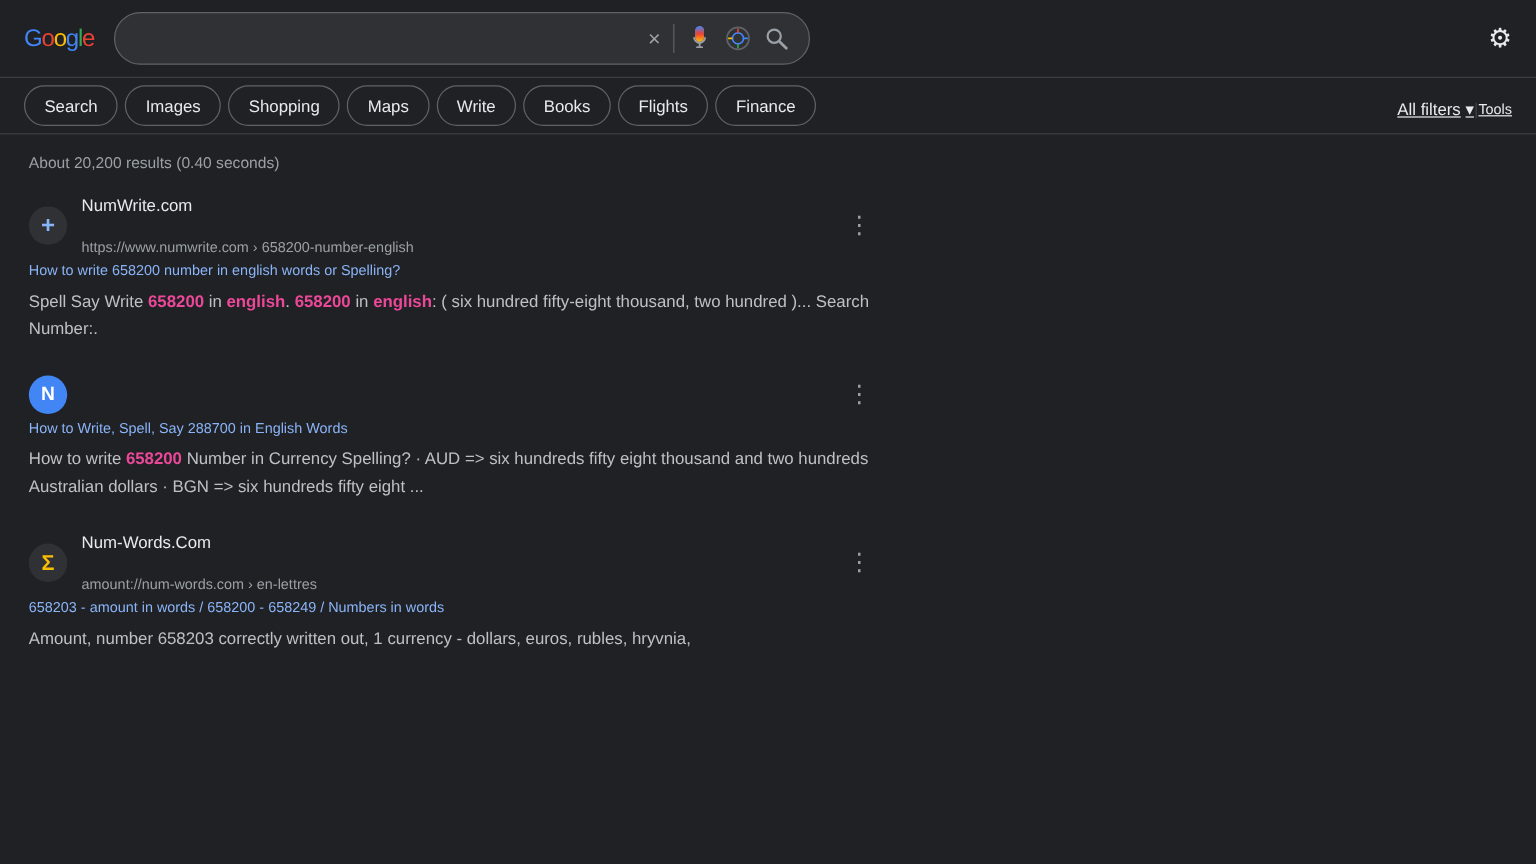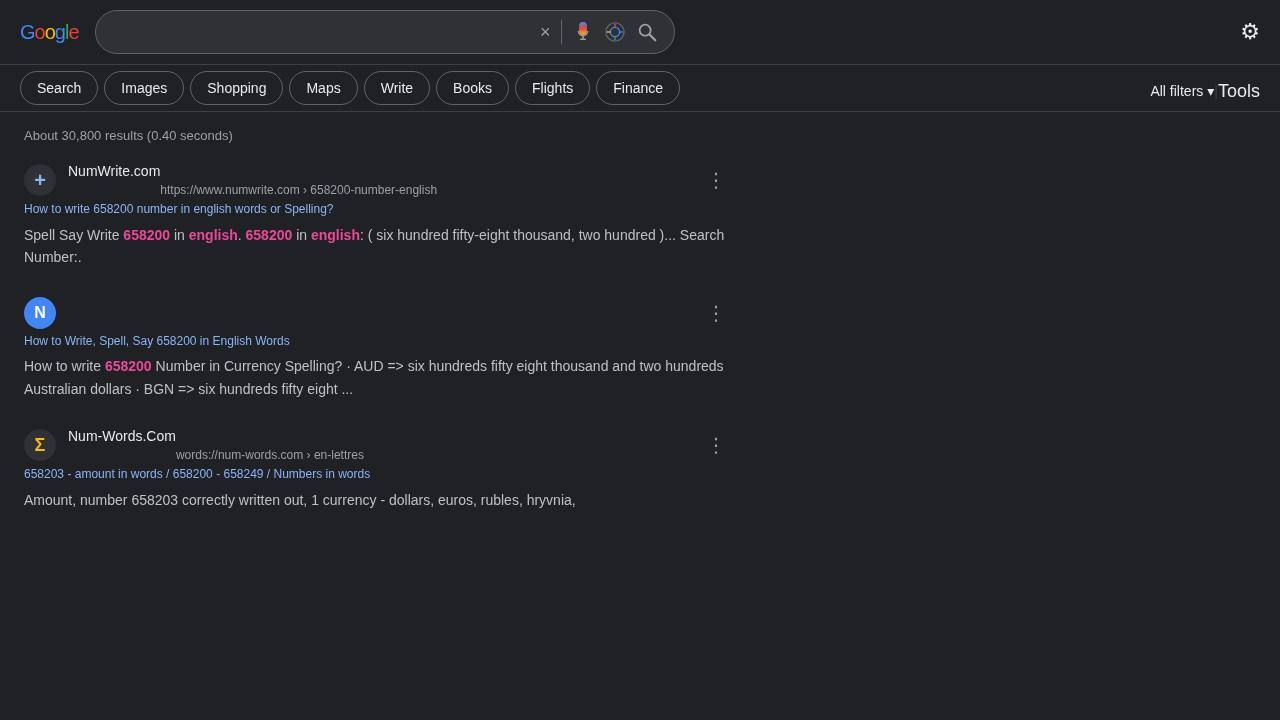--- a/index.html
+++ b/index.html
@@ -119,35 +119,36 @@
       color: #e8eaed;
       background: transparent;
       white-space: nowrap;
       margin-bottom: 6px;
     }
 
     .nav-right {
       margin-left: auto;
       display: flex;
       align-items: center;
+      text-decoration: underline;
     }
 
     .all-filters {
       display: flex;
       align-items: center;
       gap: 4px;
       cursor: pointer;
       color: #e8eaed;
       font-size: 14px;
     }
 
     .tools-btn {
       cursor: pointer;
       color: #e8eaed;
-      font-size: 18px;
+      font-size: 12px;
     }
 
     
     .results-area {
       padding: 16px 24px;
       max-width: 750px;
     }
 
     .results-count {
       color: #9aa0a6;
@@ -194,20 +195,21 @@
     }
 
     .favicon-numwords {
       background: #303134;
       color: #fbbc05;
       font-size: 16px;
     }
 
     .result-site-info {
       display: flex;
+      flex-direction: column;
     }
 
     .site-name {
       color: #e8eaed;
       font-size: 14px;
     }
 
     .site-url {
       color: #9aa0a6;
       font-size: 12px;
@@ -319,21 +321,21 @@
     <div class="all-filters">
       <span>All filters</span>
       <span>▾</span>
     </div>
     <span style="color:#3c4043">|</span>
     <div class="tools-btn">Tools</div>
   </div>
 </div>
 
 <div class="results-area">
-  <div class="results-count">About 30,800 results (0.40 seconds)</div>
+  <div class="results-count">About 20,200 results (0.40 seconds)</div>
 
   <div class="result-item">
     <div class="result-header">
       <div class="favicon favicon-numwrite">+</div>
       <div class="result-site-info">
         <span class="site-name">NumWrite.com</span>
         <span class="site-url">https://www.numwrite.com › 658200-number-english</span>
       </div>
       <span class="result-more">⋮</span>
     </div>
@@ -341,31 +343,31 @@
     <div class="result-snippet">
       Spell Say Write <b>658200</b> in <b>english</b>. <b>658200</b> in <b>english</b>: ( six hundred fifty-eight thousand, two hundred )... Search Number:.
     </div>
   </div>
 
   <div class="result-item">
     <div class="result-header">
       <div class="favicon favicon-numtoword">N</div>
       <span class="result-more">⋮</span>
     </div>
-    <a class="result-title">How to Write, Spell, Say 658200 in English Words</a>
+    <a class="result-title">How to Write, Spell, Say 288700 in English Words</a>
     <div class="result-snippet">
       How to write <b>658200</b> Number in Currency Spelling? · AUD =&gt; six hundreds fifty eight thousand and two hundreds Australian dollars · BGN =&gt; six hundreds fifty eight ...
     </div>
   </div>
 
   <div class="result-item">
     <div class="result-header">
       <div class="favicon favicon-numwords" style="font-size:18px;">Σ</div>
       <div class="result-site-info">
         <span class="site-name">Num-Words.Com</span>
-        <span class="site-url">words://num-words.com › en-lettres</span>
+        <span class="site-url">amount://num-words.com › en-lettres</span>
       </div>
       <span class="result-more">⋮</span>
     </div>
     <a class="result-title">658203 - amount in words / 658200 - 658249 / Numbers in words</a>
     <div class="result-snippet">Amount, number 658203 correctly written out, 1 currency - dollars, euros, rubles, hryvnia,</div>
   </div>
 </div>
 
 </body></html>

